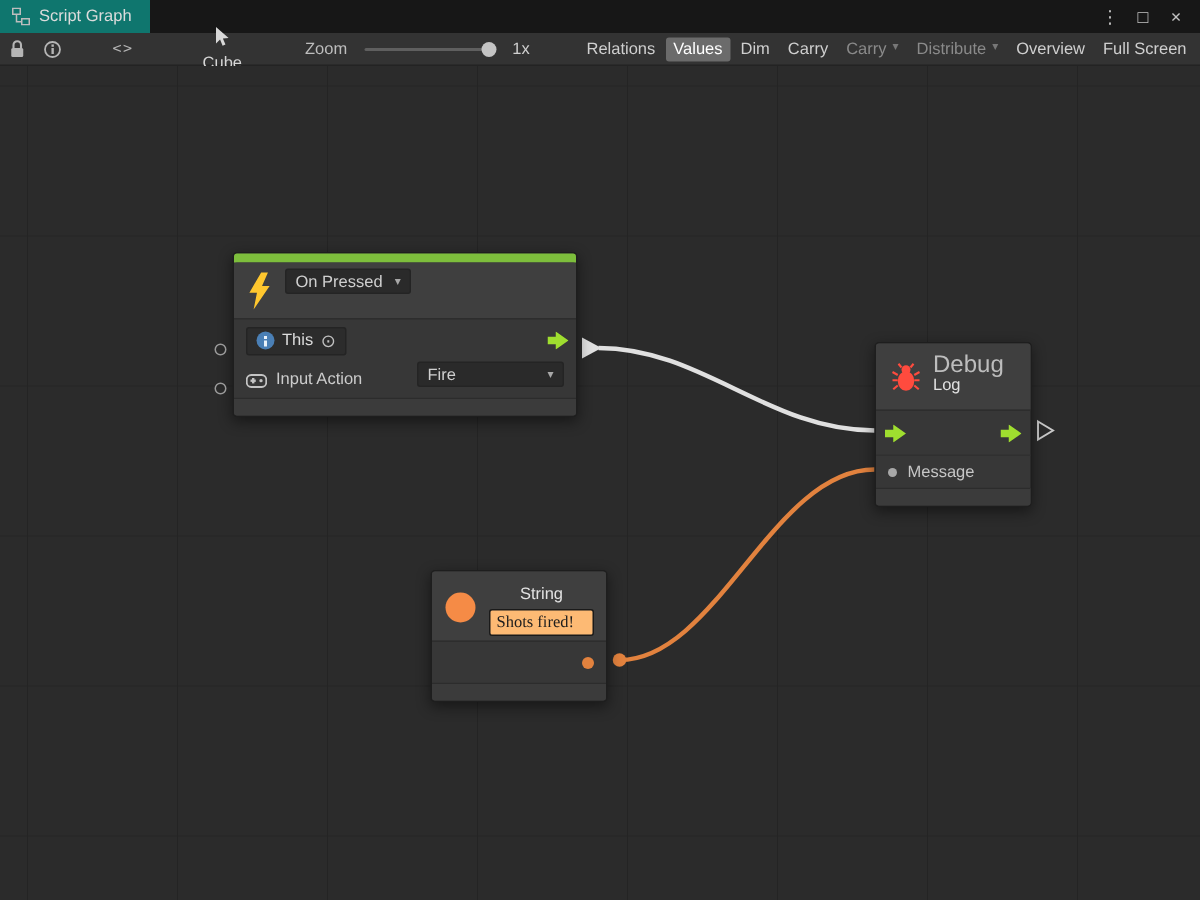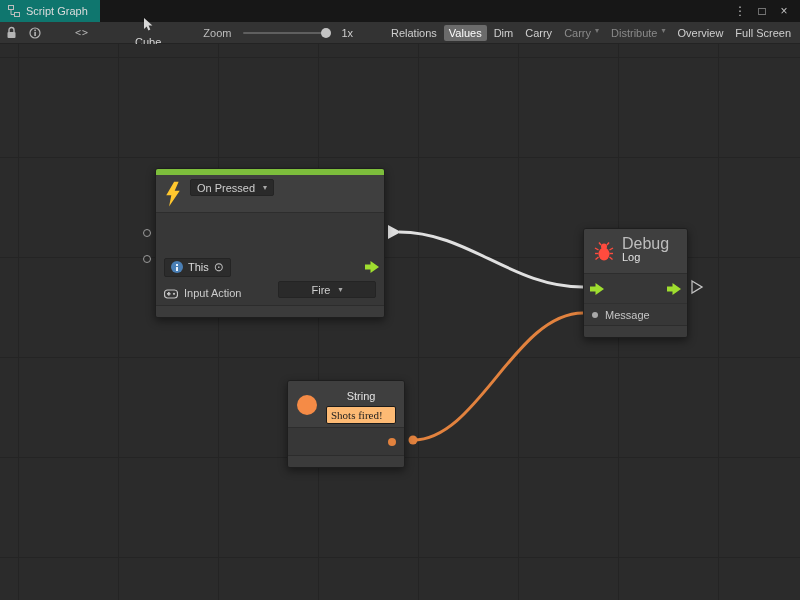--- a/index.html
+++ b/index.html
@@ -49,26 +49,26 @@
   .node-header { background:#3f3f3f; border-radius:2px 2px 0 0; }
   .node-footer { height:12px; background:#3b3b3b; border-top:1px solid #2c2c2c; border-radius:0 0 2px 2px; }
   .flow-arrow { display:inline-block; width:14px; height:12px; }
 
   
   .event-node { left:155px; top:124px; width:230px; }
   .event-accent { height:6px; background:var(--event-accent,#7dbe3c); border-radius:2px 2px 0 0; }
   .event-header { display:flex; padding:4px 6px 5px 8px; gap:8px; }
   .event-header .hdr-col { display:flex; flex-direction:column; gap:3px; min-width:0; }
   .node-title { color:#e2e2e2; line-height:15px; white-space:nowrap; }
-  .dd { display:inline-flex; align-items:center; justify-content:center; gap:8px;
+  .dd { display:inline-flex; align-items:center; justify-content:space-between; gap:8px;
     background:#2a2a2a; border:1px solid #242424; border-radius:2px; padding:1px 6px; height:17px;
     color:#cfcfcf; align-self:flex-start; }
   .event-body { border-top:1px solid #2d2d2d; }
   .node-row { position:relative; display:flex; align-items:center; padding:0 8px; }
-  .row-this { height:28px;margin-top:40px; }
+  .row-this { height:28px; }
   .row-action { height:24px; gap:6px; }
   .inline-field { display:inline-flex; align-items:center; gap:5px; background:#2c2c2c;
     border:1px solid #242424; border-radius:2px; height:19px; padding:0 6px; color:#dcdcdc; }
   .picker { color:#c0c0c0; font-size:12px; line-height:1; }
   .this-icon { width:12px; height:12px; border-radius:50%; background:#4a7fb5; position:relative; flex:0 0 12px; }
   .this-icon:before { content:""; position:absolute; left:5px; top:2.5px; width:2px; height:2px; background:#eaf2fa; }
   .this-icon:after { content:""; position:absolute; left:5px; top:5.5px; width:2px; height:4px; background:#eaf2fa; }
   .port-out-flow { position:absolute; right:5px; top:8px; }
   .action-dd { width:98px; margin-left:auto; }
   .port-circle { position:absolute; left:-13px; width:8px; height:8px; border:1px solid #9a9a9a;

